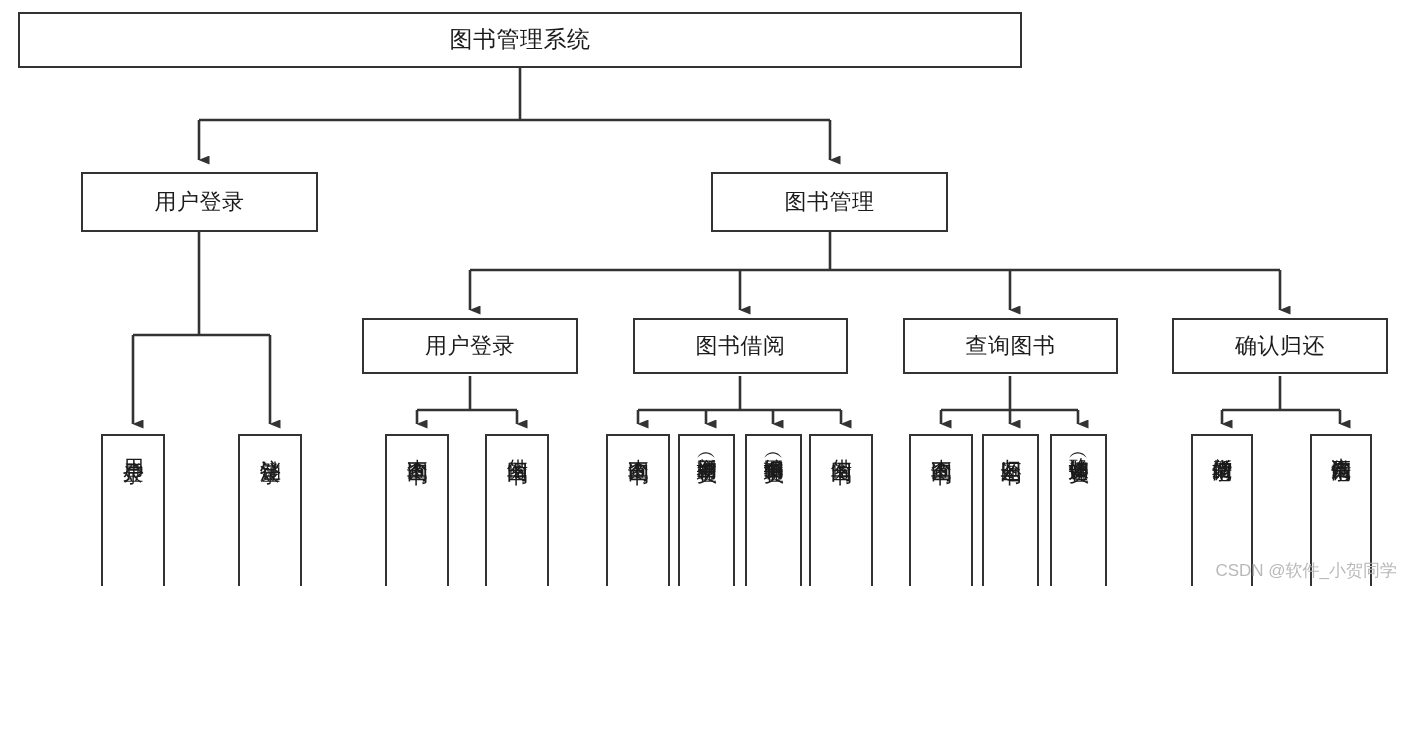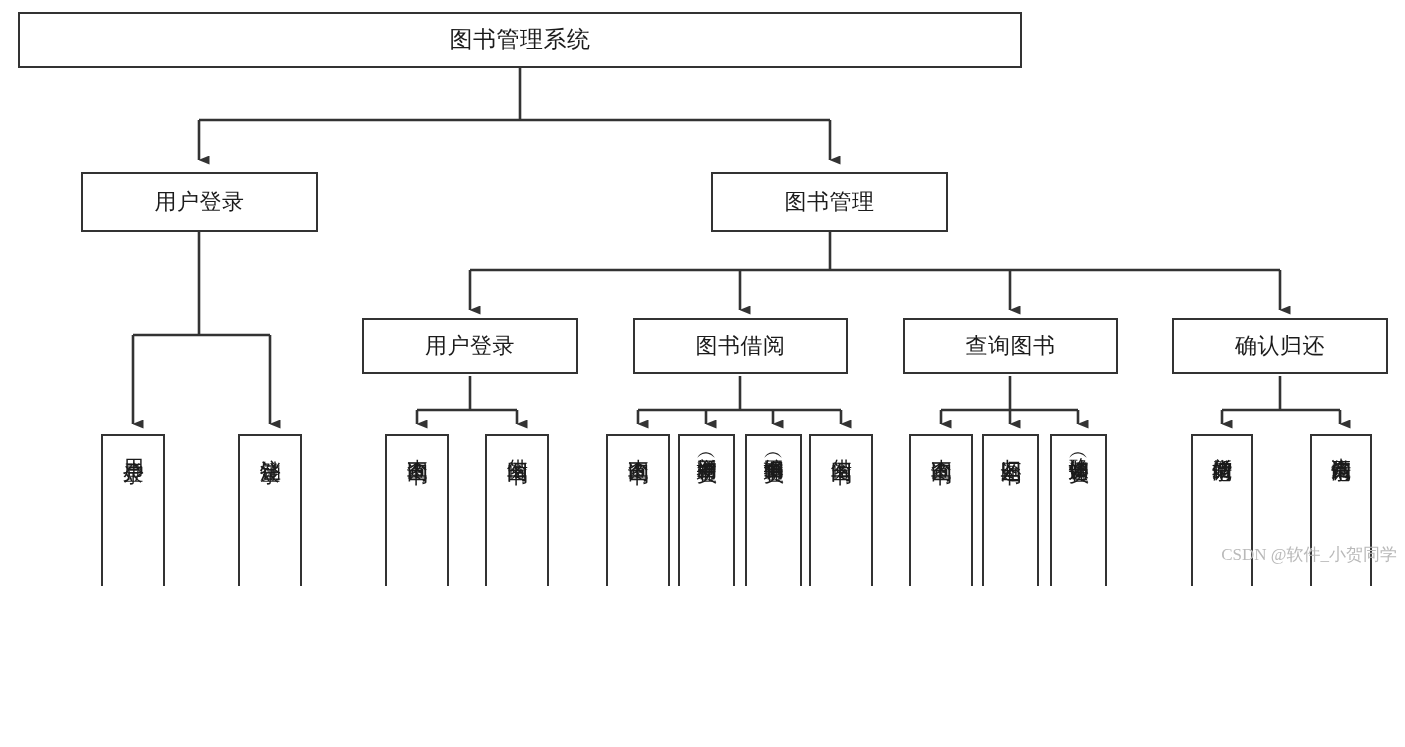--- a/index.html
+++ b/index.html
@@ -61,26 +61,26 @@
     letter-spacing: 2px;
     white-space: nowrap;
   }
   .node.vert.tall .lbl {
     font-size: 20px;
     letter-spacing: 1px;
   }
   .watermark {
     position: absolute;
     right: 8px;
-    bottom: 20px;
+    bottom: 4px;
     font-size: 17px;
     color: #b9b9b9;
     white-space: nowrap;
     z-index: 5;
-    font-family: Liberation Serif, serif;
+    font-family: Liberation Sans, sans-serif;
   }
 </style>
 </head>
 <body>
 
 <div id="canvas">
 
   <svg id="wires" viewBox="0 0 1405 747" width="1405" height="747" xmlns="http://www.w3.org/2000/svg">
     <defs>
       <marker id="arw" markerWidth="9" markerHeight="11" refX="4.5" refY="10.5" orient="auto" markerUnits="userSpaceOnUse">

